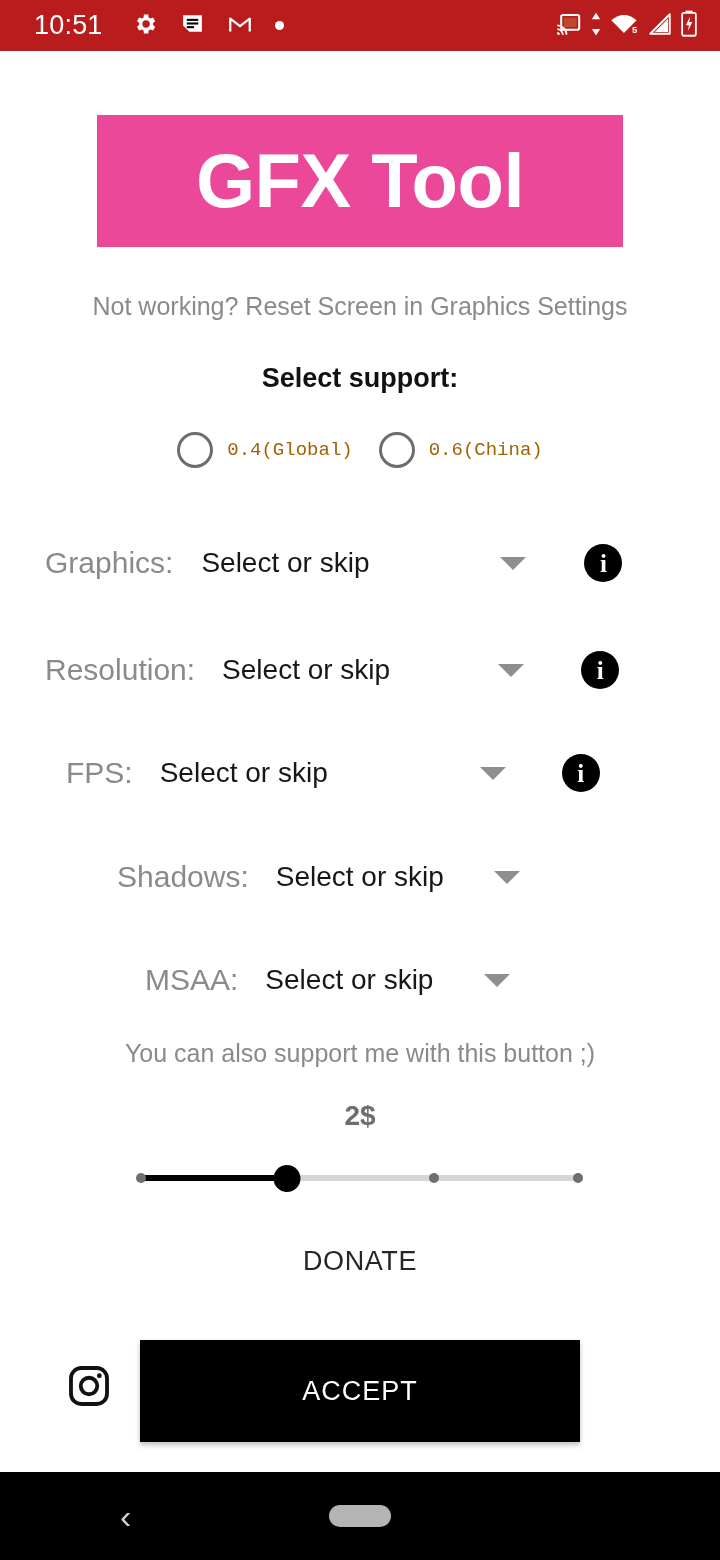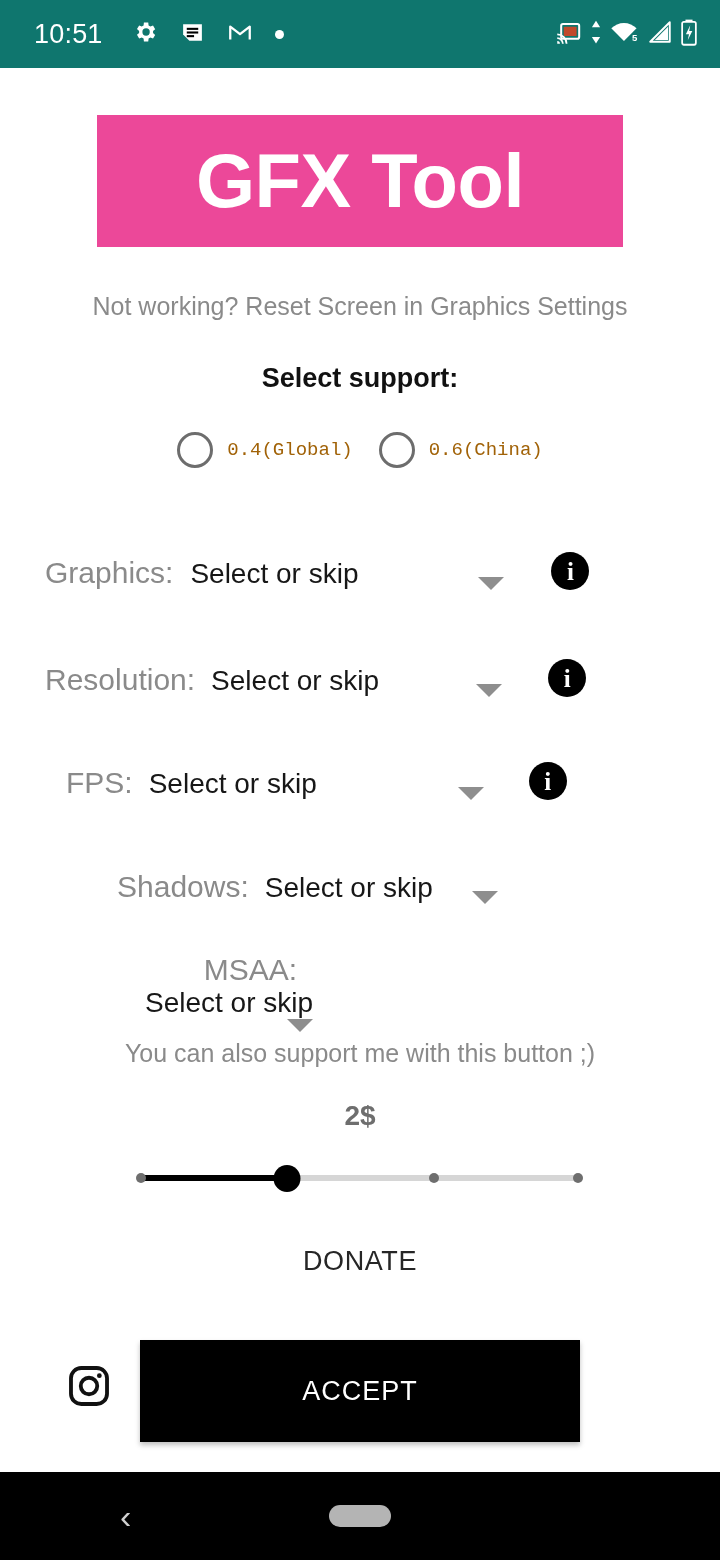--- a/index.html
+++ b/index.html
@@ -14,22 +14,22 @@
     position: relative;
     width: 720px;
     height: 1560px;
     background: #ffffff;
   }
 
   
   #status-bar {
     position: absolute;
     top: 0; left: 0;
-    width: 720px; height: 68px;
-    background: #0f766e;
+    width: 720px; height: 51px;
+    background: #b91c1c;
     display: flex;
     align-items: center;
     padding: 0 22px 0 34px;
   }
   #status-time {
     color: #ffffff;
     font-size: 27px;
     font-weight: 400;
     letter-spacing: 0.2px;
   }
@@ -111,22 +111,23 @@
   .radio-label {
     color: #a16207;
     font-size: 19px;
     font-family: Liberation Mono, monospace;
   }
 
   
   .setting-row {
     position: absolute;
     display: flex;
-    align-items: flex-end;
+    align-items: center;
     height: 54px;
+    gap: 11px;
   }
   .setting-label {
     color: #8a8a8a;
     font-size: 30px;
     white-space: nowrap;
   }
   .setting-value {
     color: #171717;
     font-size: 28px;
     white-space: nowrap;
@@ -150,21 +151,21 @@
     align-items: center;
     justify-content: center;
     flex: none;
     line-height: 1;
   }
 
   #row-graphics   { top: 536px; left: 45px; }
   #row-resolution { top: 643px; left: 45px; }
   #row-fps        { top: 746px; left: 66px; }
   #row-shadows    { top: 850px; left: 117px; }
-  #row-msaa       { top: 953px; left: 145px; flex-direction: column; }
+  #row-msaa       { top: 953px; left: 145px; }
 
   #row-graphics .setting-label   { margin-right: 17px; }
   #row-graphics .caret           { margin-left: 120px; }
   #row-graphics .info-icon       { margin-left: 47px; }
 
   #row-resolution .setting-label { margin-right: 16px; }
   #row-resolution .caret         { margin-left: 97px; }
   #row-resolution .info-icon     { margin-left: 46px; }
 
   #row-fps .setting-label        { margin-right: 16px; }

